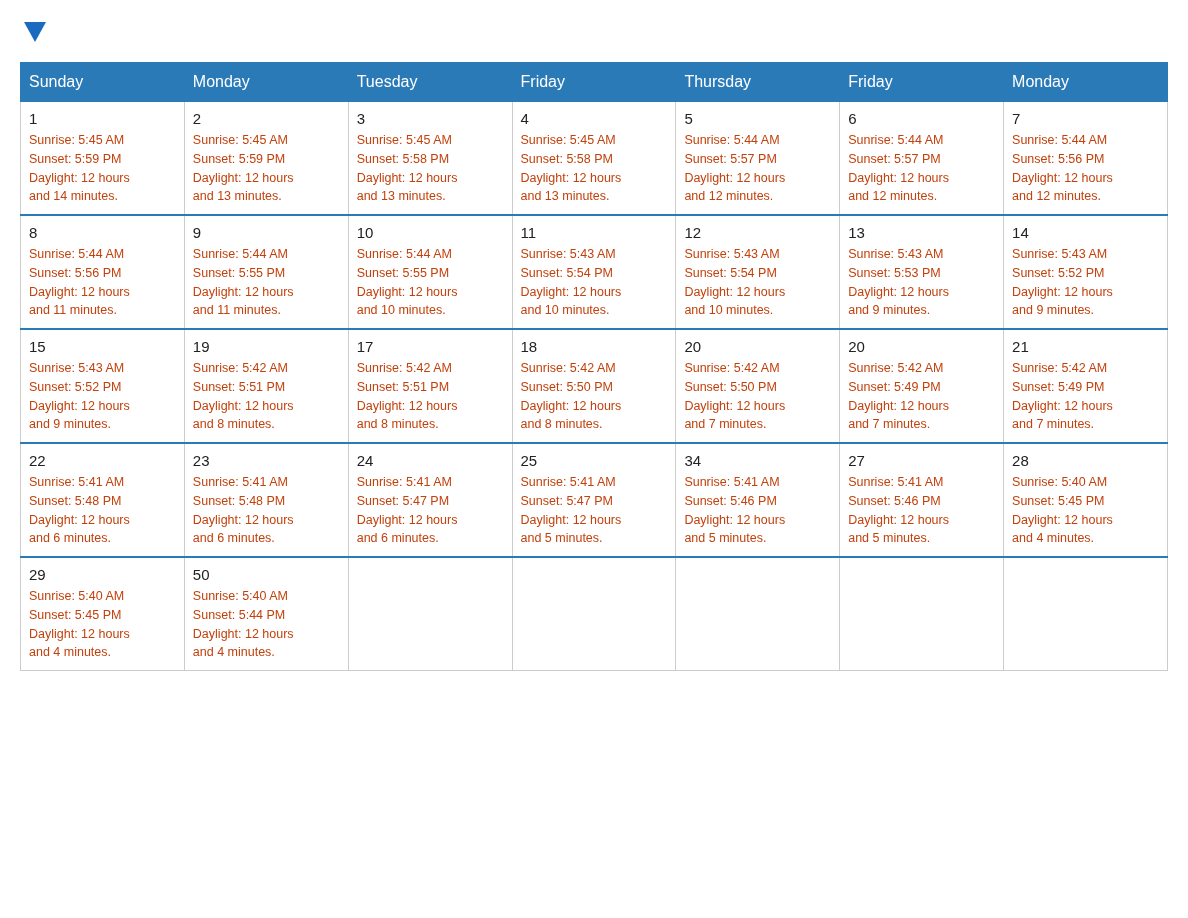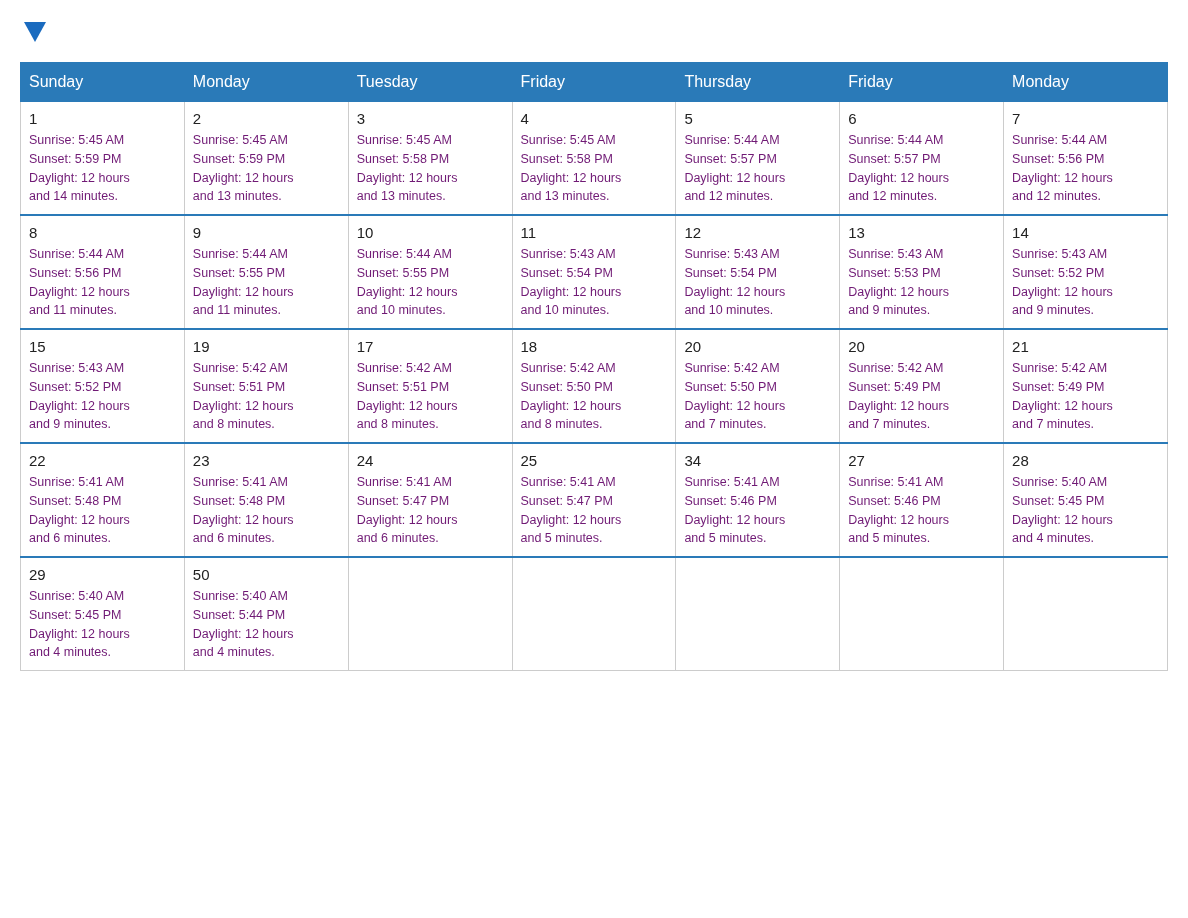--- a/index.html
+++ b/index.html
@@ -74,21 +74,21 @@
     }
     .day-number {
       font-size: 15px;
       font-weight: normal;
       color: #222;
       margin-bottom: 4px;
       display: block;
     }
     .day-info {
       font-size: 12.5px;
-      color: #701a75;
+      color: #c2410c;
       line-height: 1.5;
     }
     .empty-cell {
       background: #fff;
     }
     .row-divider td {
       border-top: 2px solid #2a7ab8;
     }
   </style>
 </head>

